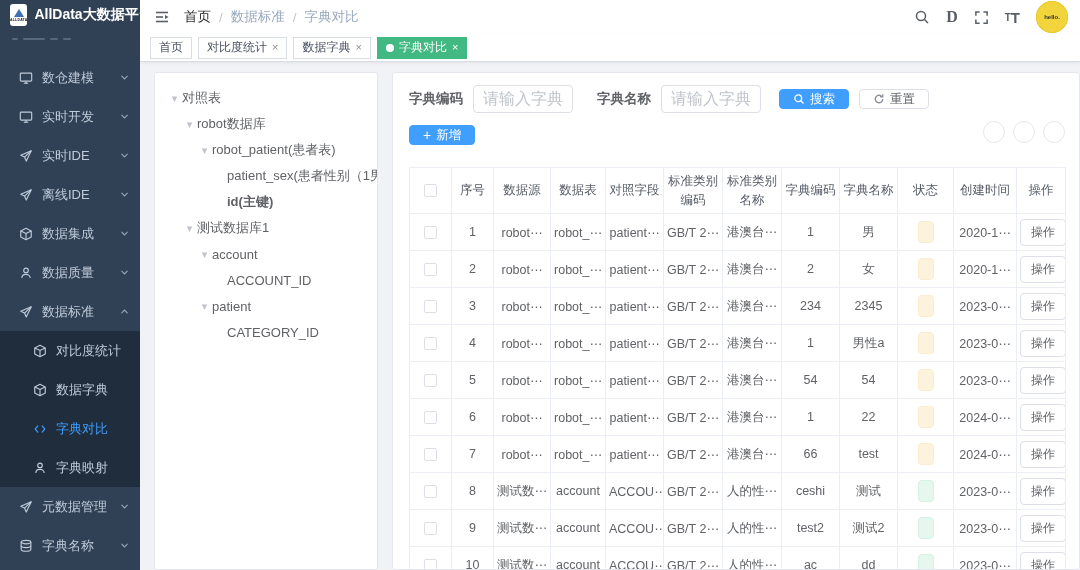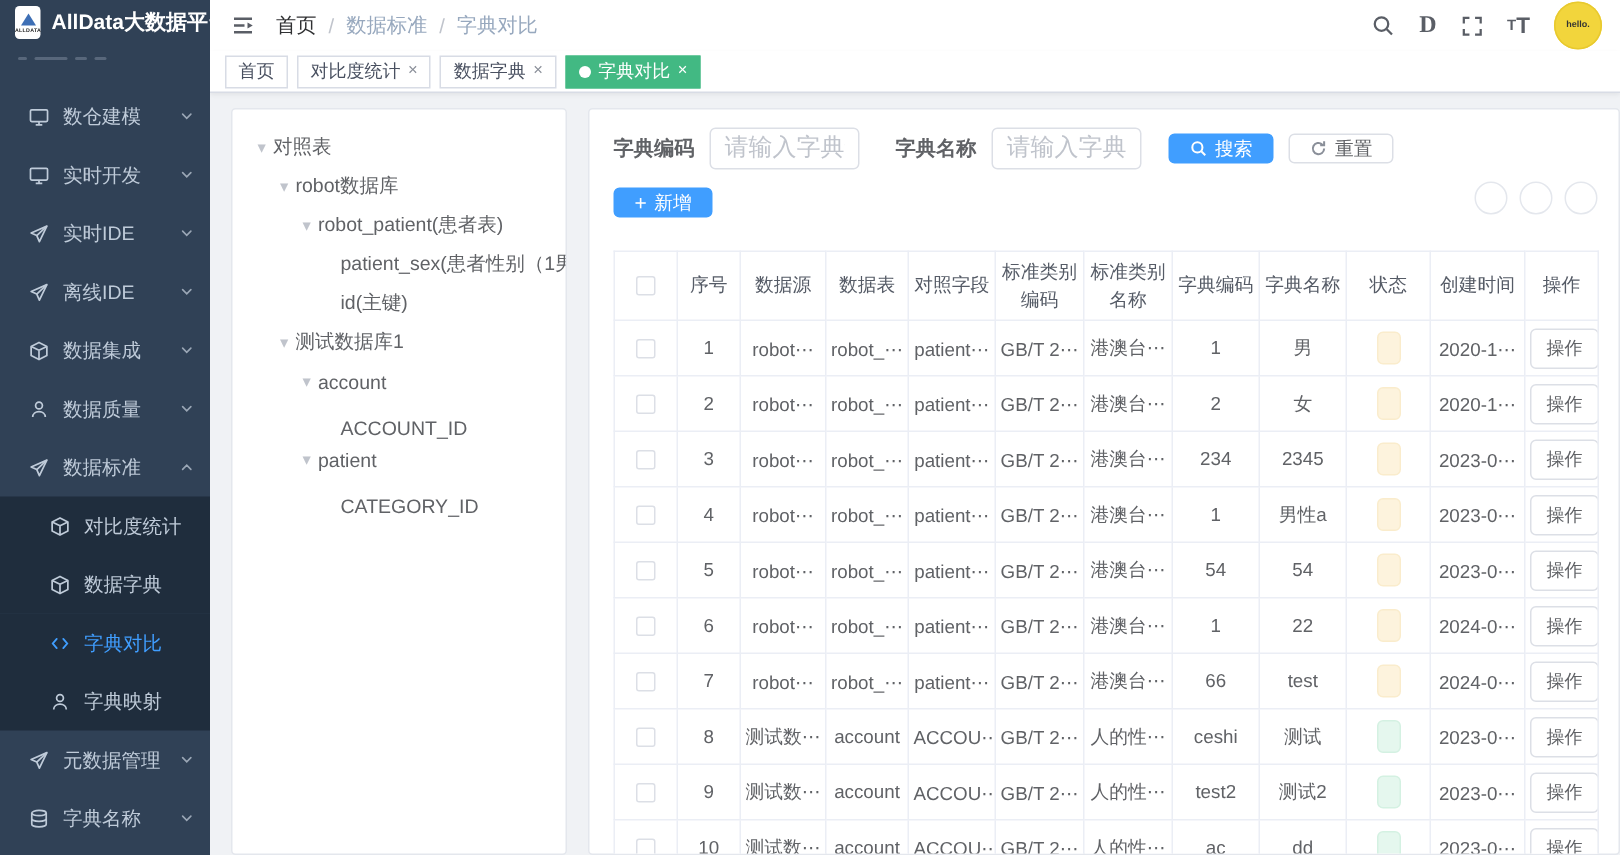--- a/index.html
+++ b/index.html
@@ -345,41 +345,41 @@
               <span>robot数据库</span>
             </div>
             <div class="tree-node" style="padding-left: 36px;">
               <span class="caret">▾</span>
               <span>robot_patient(患者表)</span>
             </div>
             <div class="tree-node" style="padding-left: 51px;">
               <span class="caret"></span>
               <span>patient_sex(患者性别（1男2女）)</span>
             </div>
-            <div class="tree-node" style="padding-left: 51px;">
+            <div class="tree-node" style="padding-left: 51px; font-weight: bold;">
               <span class="caret"></span>
               <span>id(主键)</span>
             </div>
             <div class="tree-node" style="padding-left: 21px;">
               <span class="caret">▾</span>
               <span>测试数据库1</span>
             </div>
             <div class="tree-node" style="padding-left: 36px;">
               <span class="caret">▾</span>
               <span>account</span>
             </div>
-            <div class="tree-node" style="padding-left: 51px; align-items: flex-end;">
+            <div class="tree-node" style="padding-left: 51px;">
               <span class="caret"></span>
               <span>ACCOUNT_ID</span>
             </div>
             <div class="tree-node" style="padding-left: 36px;">
               <span class="caret">▾</span>
               <span>patient</span>
             </div>
-            <div class="tree-node" style="padding-left: 51px; align-items: flex-end;">
+            <div class="tree-node" style="padding-left: 51px;">
               <span class="caret"></span>
               <span>CATEGORY_ID</span>
             </div>
           </div>
       </div>
 
       <div class="table-card">
         <div class="filter-row">
           <span class="f-label">字典编码</span>
           <input class="f-input" placeholder="请输入字典编码" style="">

